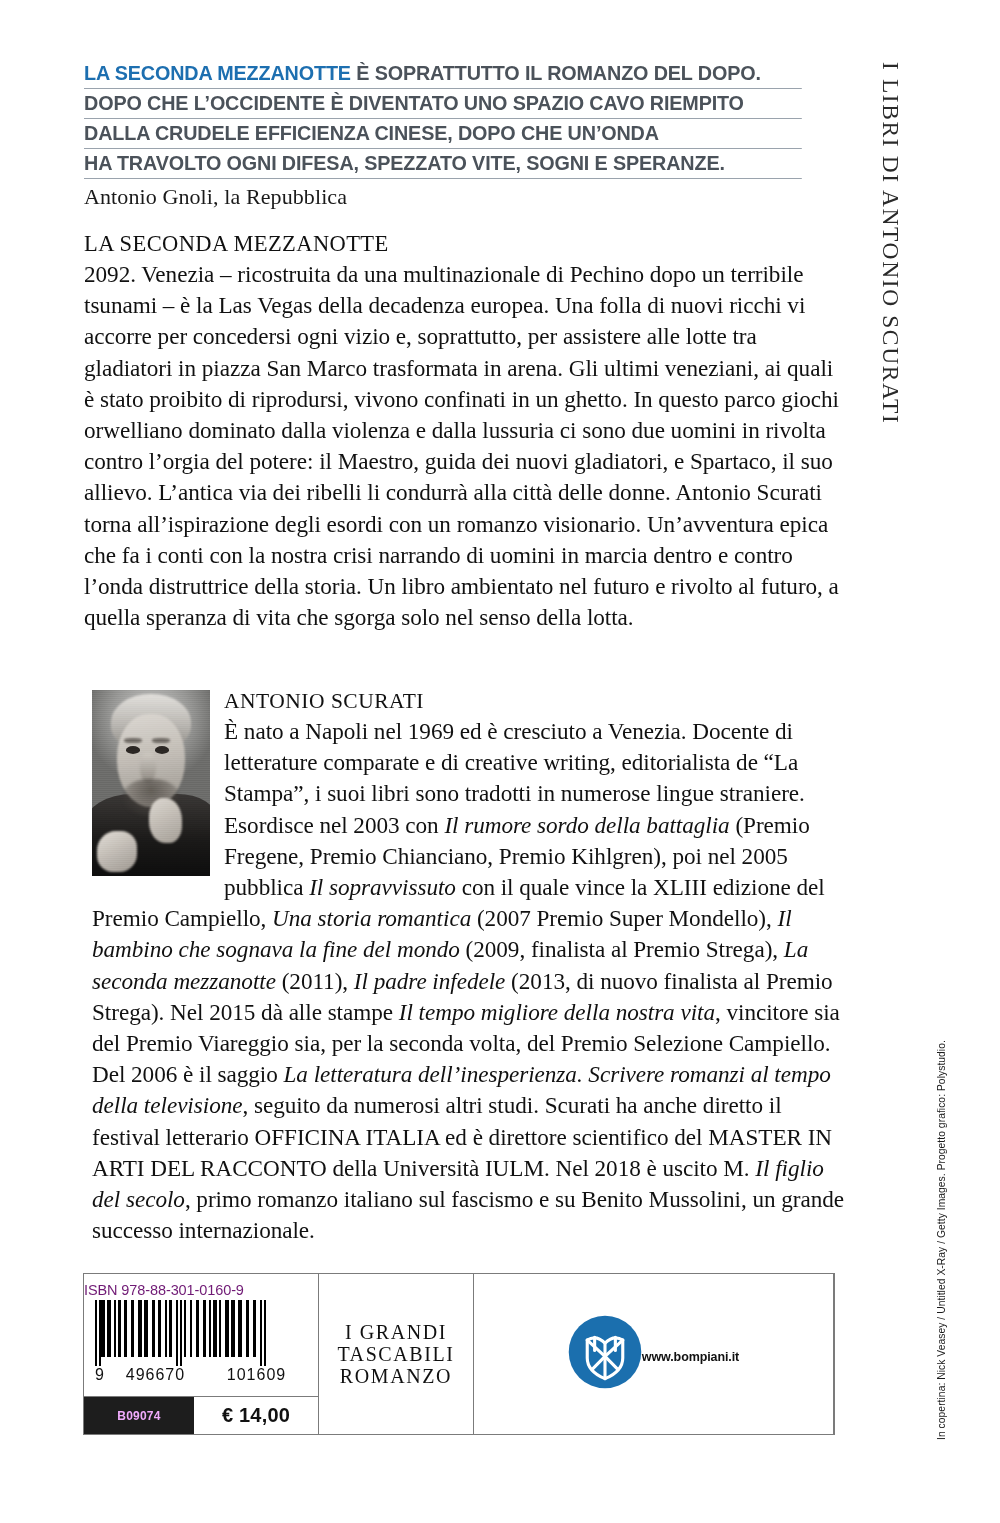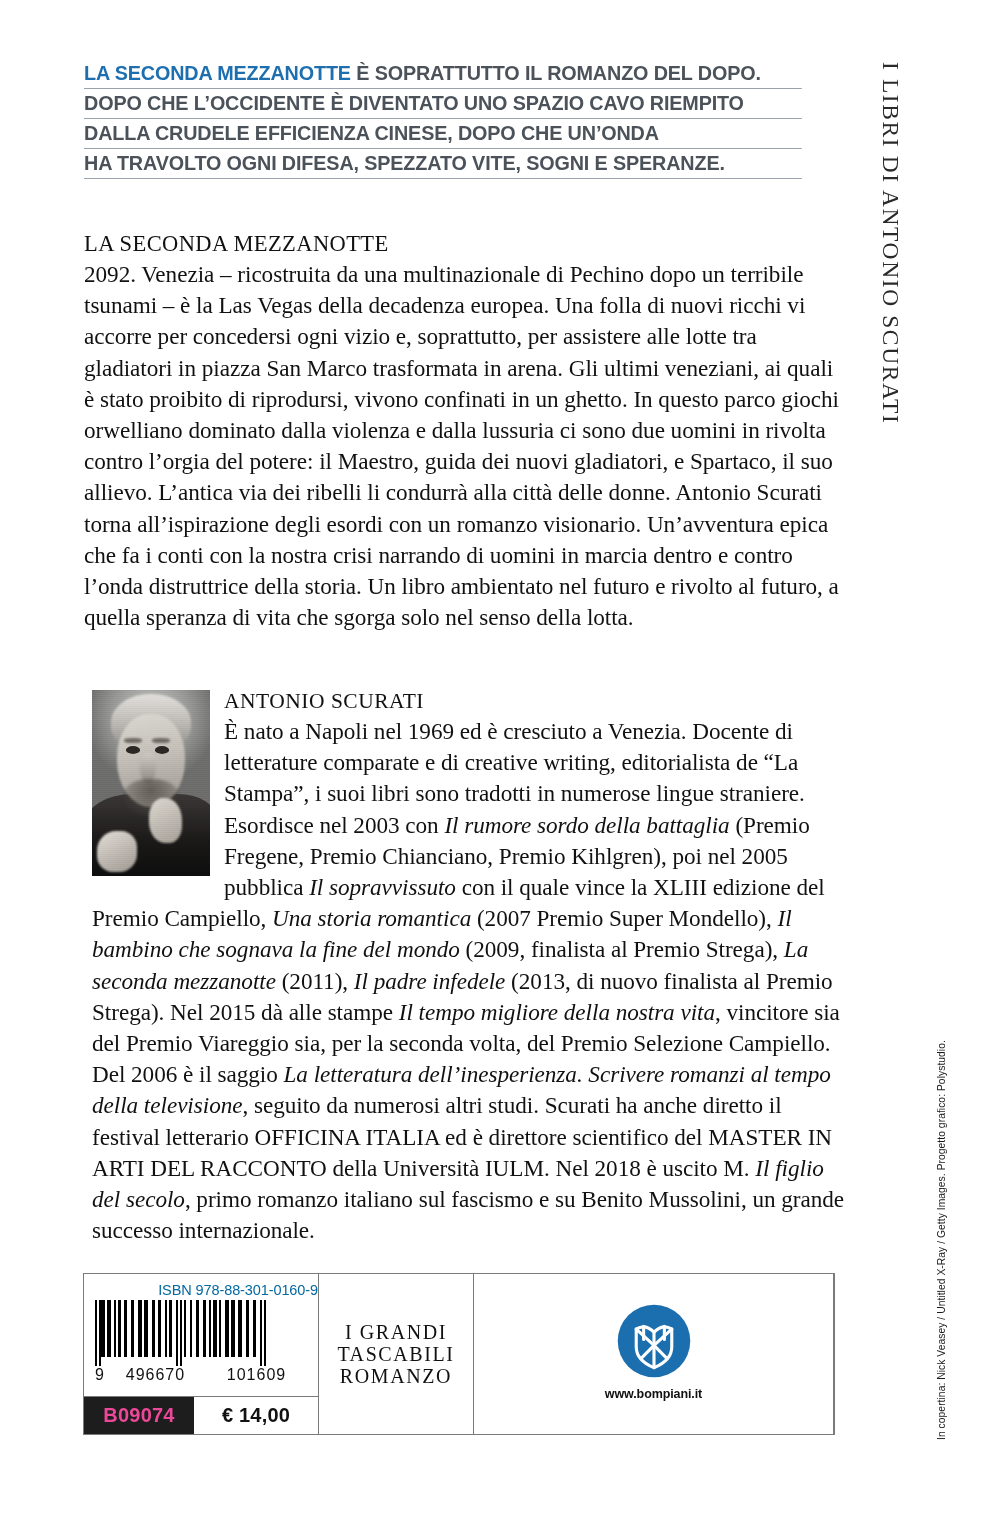--- a/index.html
+++ b/index.html
@@ -236,22 +236,22 @@
   }
   .fcell { box-sizing: border-box; position: relative; }
   #cell-barcode {
     width: 235px;
     border-right: 1.3px solid #7b7b7b;
     display: flex; flex-direction: column;
   }
   #isbn-text {
     font-family: "Liberation Sans", sans-serif;
     font-size: 14.5px;
-    color: #0369a1;
-    text-align: right;
+    color: #701a75;
+    text-align: left;
     margin-top: 8px;
     letter-spacing: -0.1px;
   }
   #barcode-wrap {
     flex: 1;
     position: relative;
     margin: 2px 11px 0 11px;
   }
   #barcode-bars {
     position: absolute;
@@ -272,24 +272,24 @@
   }
   #barcode-digits b { font-weight: normal; }
   #price-row {
     height: 37px;
     display: flex;
     border-top: 1.3px solid #7b7b7b;
   }
   #code-badge {
     width: 47%;
     background: #1d1d1d;
-    color: #ec4899;
+    color: #f0abfc;
     font-family: "Liberation Sans", sans-serif;
     font-weight: bold;
-    font-size: 20px;
+    font-size: 12px;
     display: flex; align-items: center; justify-content: center;
     letter-spacing: 0.2px;
   }
   #price-value {
     flex: 1;
     color: #111;
     font-family: "Liberation Sans", sans-serif;
     font-weight: bold;
     font-size: 20px;
     display: flex; align-items: center; justify-content: center;
@@ -304,21 +304,21 @@
   #imprint-logo {
     font-family: "Liberation Serif", serif;
     font-size: 20px;
     line-height: 22px;
     letter-spacing: 1.6px;
     color: #111;
     text-align: center;
   }
   .logo-cell {
     flex: 1;
-    display: flex; flex-direction: column;
+    display: flex; flex-direction: row;
     align-items: center; justify-content: center;
     padding-bottom: 4px;
   }
   #cell-bompiani { border-right: 1.3px solid #7b7b7b; }
   .logo-url {
     font-family: "Liberation Sans", sans-serif;
     font-weight: bold;
     font-size: 12.5px;
     color: #111;
     margin-top: 9px;
@@ -329,20 +329,21 @@
 </head>
 <body>
 
 <div id="quote-block">
   <div class="quote-line">
     <span class="accent">LA SECONDA MEZZANOTTE</span><span> È SOPRATTUTTO IL ROMANZO DEL DOPO.</span>
   </div>
   <div class="quote-line">DOPO CHE L’OCCIDENTE È DIVENTATO UNO SPAZIO CAVO RIEMPITO</div>
   <div class="quote-line">DALLA CRUDELE EFFICIENZA CINESE, DOPO CHE UN’ONDA</div>
   <div class="quote-line">HA TRAVOLTO OGNI DIFESA, SPEZZATO VITE, SOGNI E SPERANZE.</div>
+  <div id="quote-source">Antonio Gnoli, la Repubblica</div>
 </div>
 
 <div id="synopsis">
   <div id="synopsis-title">LA SECONDA MEZZANOTTE</div>
   <div id="synopsis-body">2092. Venezia – ricostruita da una multinazionale di Pechino dopo un terribile tsunami – è la Las Vegas della decadenza europea. Una folla di nuovi ricchi vi accorre per concedersi ogni vizio e, soprattutto, per assistere alle lotte tra gladiatori in piazza San Marco trasformata in arena. Gli ultimi veneziani, ai quali è stato proibito di riprodursi, vivono confinati in un ghetto. In questo parco giochi orwelliano dominato dalla violenza e dalla lussuria ci sono due uomini in rivolta contro l’orgia del potere: il Maestro, guida dei nuovi gladiatori, e Spartaco, il suo allievo. L’antica via dei ribelli li condurrà alla città delle donne. Antonio Scurati torna all’ispirazione degli esordi con un romanzo visionario. Un’avventura epica che fa i conti con la nostra crisi narrando di uomini in marcia dentro e contro l’onda distruttrice della storia. Un libro ambientato nel futuro e rivolto al futuro, a quella speranza di vita che sgorga solo nel senso della lotta.</div>
 </div>
 
 <div id="bio-block">
   <div id="author-photo">
     <div class="ph-bg"></div>

